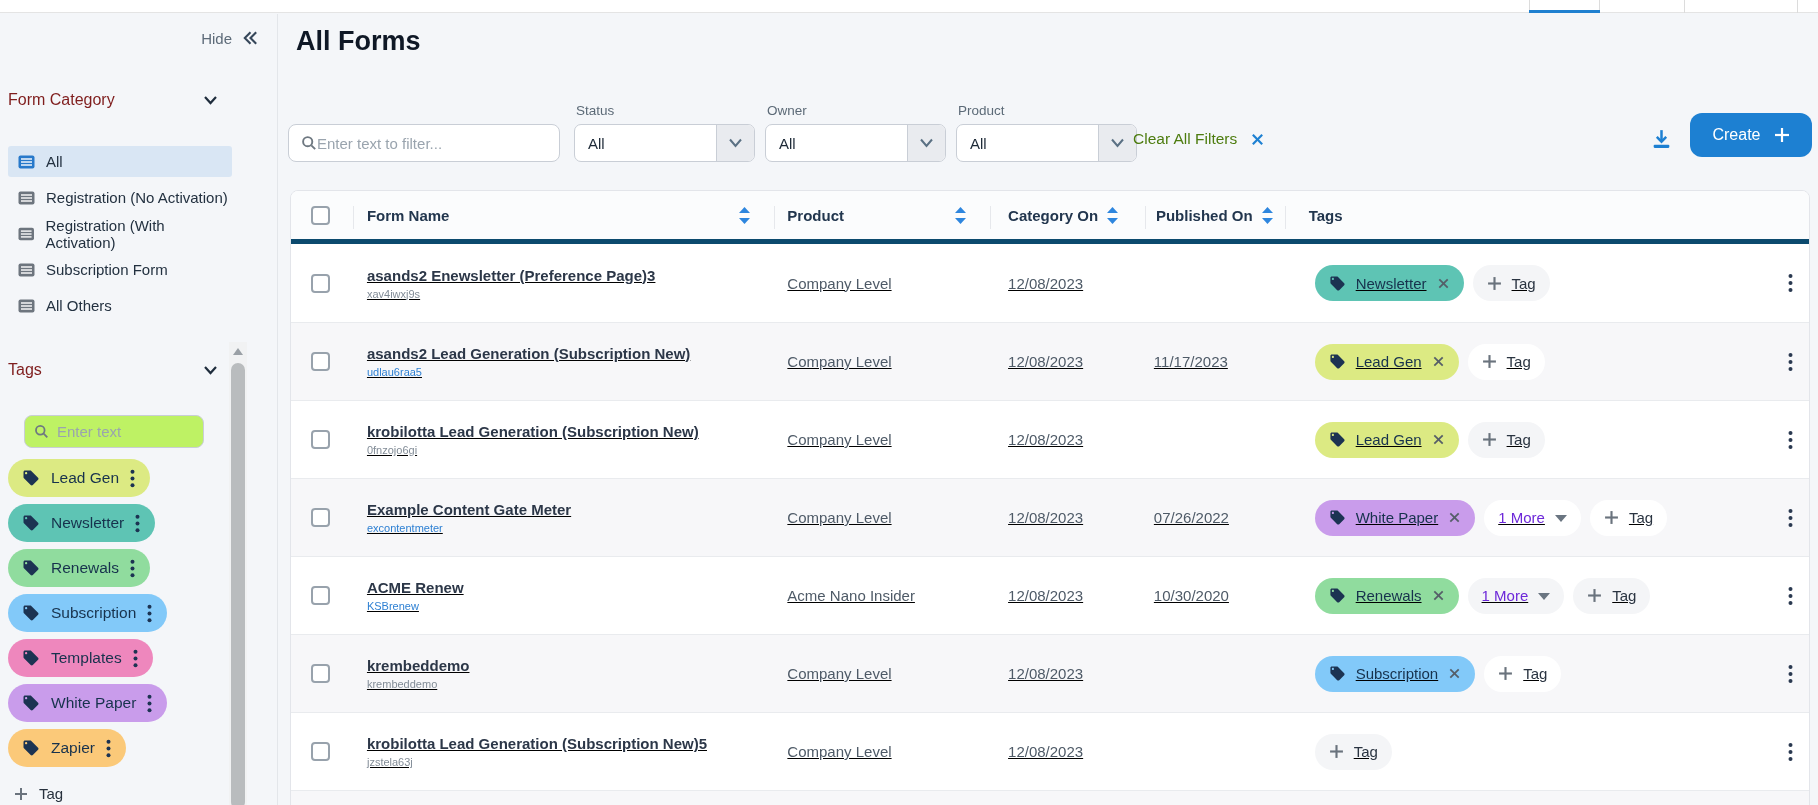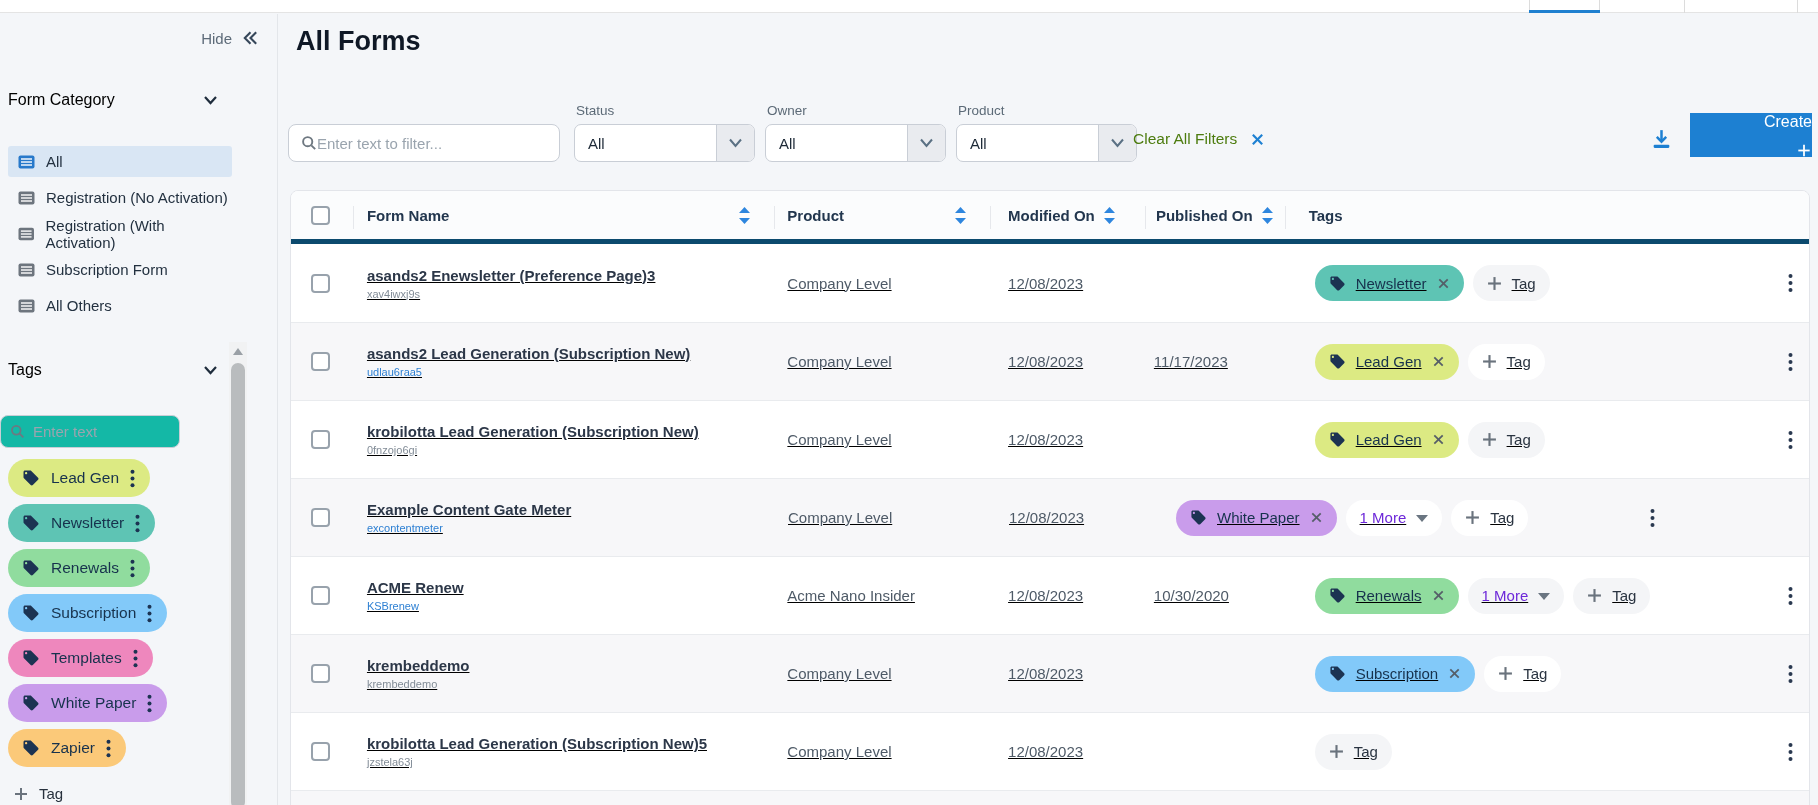--- a/index.html
+++ b/index.html
@@ -11,29 +11,29 @@
     border-bottom:1px solid #e4e4e4; }
   .tab-div { position:absolute; top:0; width:1px; height:13px; background:#dcdcdc; }
   .tab-active { position:absolute; left:1529px; width:71px; height:3px; bottom:-1px; background:#1f80d0; }
 
   
   .sidebar { position:absolute; left:0; top:14px; width:277px; bottom:0; }
   .v-div { position:absolute; left:277px; top:14px; width:1px; bottom:0; background:#e3e6ea; }
   .hide-row { position:absolute; top:15px; right:17px; display:flex; align-items:center; gap:9px;
     color:#5d6b79; font-size:15px; cursor:pointer; }
   .section-head { position:absolute; left:8px; width:210px; height:22px; display:flex;
-    justify-content:space-between; align-items:center; font-size:16px; color:#000000; }
+    justify-content:space-between; align-items:center; font-size:16px; color:#7f1d1d; }
   #form-cat-head { top:75px; }
   #tags-head { top:345px; }
   .cat-list { position:absolute; left:8px; top:132px; width:224px; }
   .cat-item { height:31px; margin-bottom:5px; display:flex; align-items:center; gap:11px;
     padding-left:10px; font-size:15px; color:#233140; border-radius:3px; cursor:pointer; }
   .cat-item.selected { background:#d9e6f4; }
   .cat-item.selected .li-body { fill:#2879ca; }
-  .tag-search { position:absolute; left:0; top:401px; width:180px; height:33px; background:#14b8a6;
+  .tag-search { position:absolute; left:24px; top:401px; width:180px; height:33px; background:#bef264;
     border:1px solid #c9ced6; border-radius:8px; display:flex; align-items:center; padding:0 9px; gap:8px; }
   .tag-search input { border:none; outline:none; width:120px; font-size:15px; color:#25303c;
     font-family:"Liberation Sans",sans-serif; background:transparent; }
   .tag-search input::placeholder { color:#9aa4ae; }
   .tag-list { position:absolute; left:8px; top:445px; }
   .tag-row { margin-bottom:7px; }
   .tag-pill { height:38px; display:inline-flex; align-items:center; gap:11px; padding:0 15px 0 14px;
     border-radius:19px; font-size:15.5px; color:#17324d; cursor:pointer; }
   .add-tag-side { position:absolute; left:14px; top:771px; display:flex; align-items:center; gap:11px;
     font-size:15px; color:#27313d; cursor:pointer; }
@@ -54,22 +54,22 @@
   .dropdown { height:38px; background:#fff; border:1px solid #c9ced6; border-radius:7px;
     display:flex; align-items:stretch; overflow:hidden; cursor:pointer; }
   .dd-value { flex:1; display:flex; align-items:center; padding-left:13px; font-size:15px; color:#1c2836; }
   .dd-btn { width:38px; background:#e9ebef; border-left:1px solid #c9ced6; display:flex;
     align-items:center; justify-content:center; }
   .clear-all { position:absolute; left:1133px; top:130px; display:flex; align-items:center; gap:13px;
     color:#4d7c0f; font-size:15.5px; cursor:pointer; }
   .download-btn { position:absolute; left:1645px; top:122px; width:32px; height:32px; display:flex;
     align-items:center; justify-content:center; cursor:pointer; }
   .create-btn { position:absolute; left:1690px; top:113px; width:122px; height:44px; background:#1d80d2;
-    border-radius:0; color:#fff; font-size:16px; display:flex; align-items:flex-end; justify-content:center;
-    gap:13px; cursor:pointer; border:none;flex-direction:column; }
+    border-radius:12px; color:#fff; font-size:16px; display:flex; align-items:center; justify-content:center;
+    gap:13px; cursor:pointer; border:none; }
 
   
   .table-card { position:absolute; left:290px; top:190px; width:1520px; height:616px; background:#fff;
     border:1px solid #e3e5ea; border-radius:8px 8px 0 0; overflow:hidden; }
   .thead { height:53px; background:#fbfcfd; border-bottom:5px solid #0c4a6e; display:flex;
     align-items:center; }
   .hcell { display:flex; align-items:center; height:100%; position:relative; font-weight:700;
     font-size:15px; color:#22364e; cursor:pointer; }
   .hcell.hc-div::before { content:''; position:absolute; left:0; top:15px; height:23px; width:1px; background:#e6e8ec; }
   .sort-right { margin-left:auto; margin-right:24px; }
@@ -377,21 +377,21 @@
     </svg>
   </div>
       <div class="hcell hc-div" style="width: 216px; padding-left: 13px;">
     <span class="hlabel">Product</span>
     <svg class="sort sort-right" width="11" height="17" viewBox="0 0 11 17">
       <polygon points="5.5,0 11,6 0,6" fill="#2e86de"></polygon>
       <polygon points="0,11 11,11 5.5,17" fill="#2e86de"></polygon>
     </svg>
   </div>
       <div class="hcell hc-div" style="width: 155px; padding-left: 18px;">
-    <span class="hlabel">Modified On</span>
+    <span class="hlabel">Category On</span>
     <svg class="sort sort-near" width="11" height="17" viewBox="0 0 11 17">
       <polygon points="5.5,0 11,6 0,6" fill="#2e86de"></polygon>
       <polygon points="0,11 11,11 5.5,17" fill="#2e86de"></polygon>
     </svg>
   </div>
       <div class="hcell hc-div" style="width: 140px; padding-left: 11px;">
     <span class="hlabel">Published On</span>
     <svg class="sort sort-near" width="11" height="17" viewBox="0 0 11 17">
       <polygon points="5.5,0 11,6 0,6" fill="#2e86de"></polygon>
       <polygon points="0,11 11,11 5.5,17" fill="#2e86de"></polygon>
@@ -530,20 +530,21 @@
       <div class="trow alt">
     <div class="cell cell-check" style="width: 62px; padding-left: 20px;">
       <div class="checkbox"></div>
     </div>
     <div class="cell cell-name" style="width: 422px; padding-left: 14px;">
       <span class="fname">Example Content Gate Meter</span>
       <span class="fid link">excontentmeter</span>
     </div>
     <div class="cell cell-text c-product" style="width: 216px; padding-left: 13px;">Company Level</div>
     <div class="cell cell-text c-modified" style="width: 155px; padding-left: 18px;">12/08/2023</div>
+    <div class="cell cell-text c-published" style="width: 140px; padding-left: 9px;">07/26/2022</div>
     <div class="cell cell-tags" style="width: 445px; padding-left: 30px;">
           <div class="row-pill" style="background: rgb(201, 156, 235);">
     <svg width="17" height="17" viewBox="0 0 24 24">
       <path fill-rule="evenodd" fill="#1c3352" d="M21.41 11.58l-9-9C12.05 2.22 11.55 2 11 2H4c-1.1 0-2 .9-2 2v7c0 .55.22 1.05.59 1.42l9 9c.36.36.86.58 1.41.58.55 0 1.05-.22 1.41-.59l7-7c.37-.36.59-.86.59-1.41 0-.55-.23-1.06-.59-1.42zM5.5 7C4.67 7 4 6.33 4 5.5S4.67 4 5.5 4 7 4.67 7 5.5 6.33 7 5.5 7z"></path>
     </svg>
     <span class="rt-label">White Paper</span>
     <svg width="13" height="13" viewBox="0 0 14 14">
       <line x1="2.5" y1="2.5" x2="11.5" y2="11.5" stroke="#555e68" stroke-width="1.9"></line>
       <line x1="11.5" y1="2.5" x2="2.5" y2="11.5" stroke="#555e68" stroke-width="1.9"></line>
     </svg>

